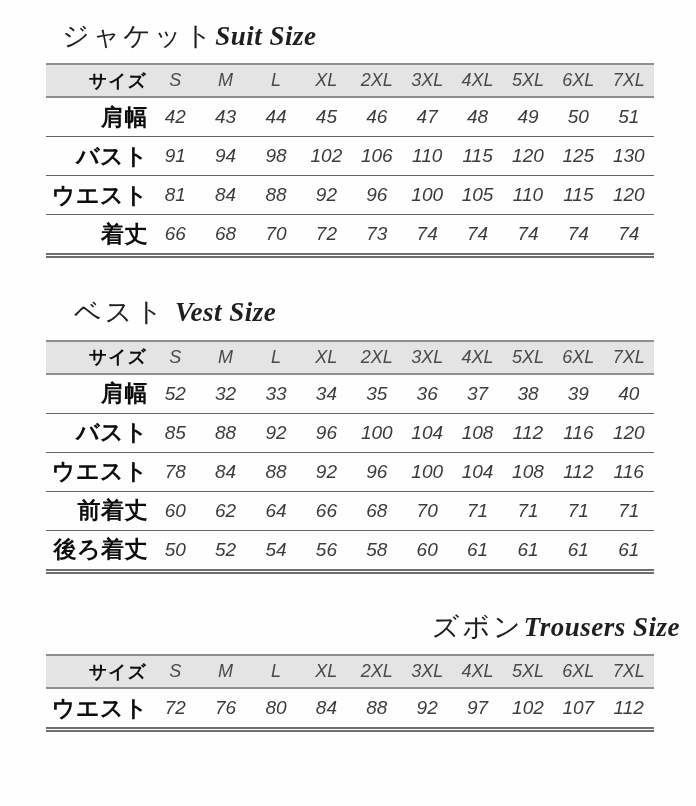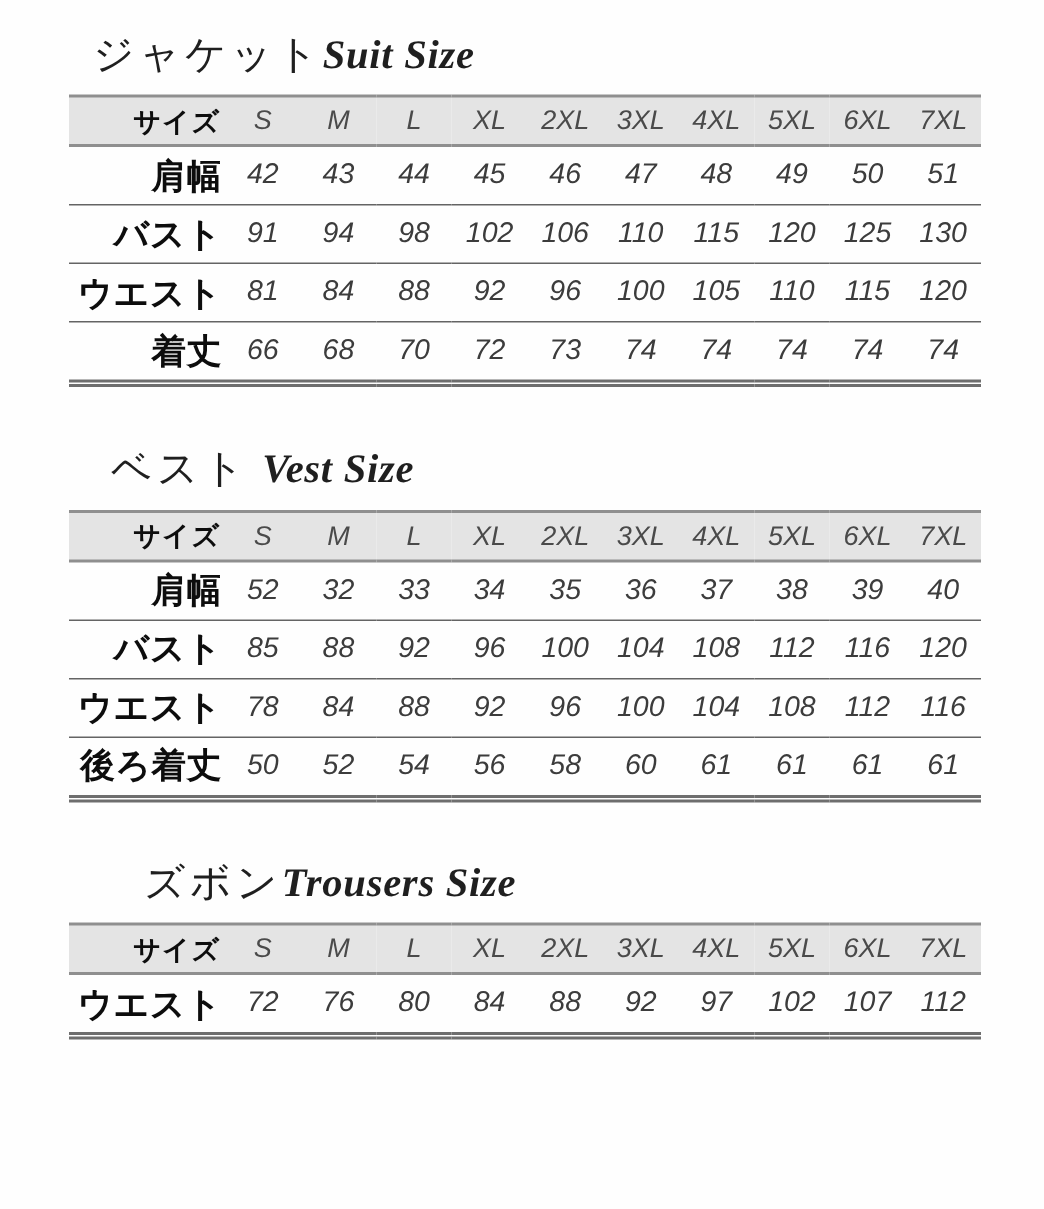--- a/index.html
+++ b/index.html
@@ -23,21 +23,21 @@
     font-family: "Liberation Serif", "DejaVu Serif", serif;
     font-size: 27px;
     line-height: 1.05;
     color: var(--title-color, #1f1f1f);
     font-weight: 400;
     margin: 0;
     white-space: nowrap;
   }
   .sec0 .section-title { padding: 22px 0 13px 40px; margin-left: 22px; }
   .sec1 .section-title { padding: 40px 0 13px 74px; }
-  .sec2 .section-title { padding: 39px 4px 13px 96px; }
+  .sec2 .section-title { padding: 39px 16px 13px 96px; text-align: right; }
   .title-jp {
     letter-spacing: 3px;
     font-weight: 500;
   }
   .title-en {
     font-style: italic;
     font-weight: 700;
     letter-spacing: 0.5px;
   }
   .sec1 .title-en { margin-left: 9px; }
@@ -257,20 +257,33 @@
               <td>88</td>
               <td>92</td>
               <td>96</td>
               <td>100</td>
               <td>104</td>
               <td>108</td>
               <td>112</td>
               <td>116</td>
             </tr>
             <tr>
+              <th class="rowlabel">前着丈</th>
+              <td>60</td>
+              <td>62</td>
+              <td>64</td>
+              <td>66</td>
+              <td>68</td>
+              <td>70</td>
+              <td>71</td>
+              <td>71</td>
+              <td>71</td>
+              <td>71</td>
+            </tr>
+            <tr>
               <th class="rowlabel">後ろ着丈</th>
               <td>50</td>
               <td>52</td>
               <td>54</td>
               <td>56</td>
               <td>58</td>
               <td>60</td>
               <td>61</td>
               <td>61</td>
               <td>61</td>

